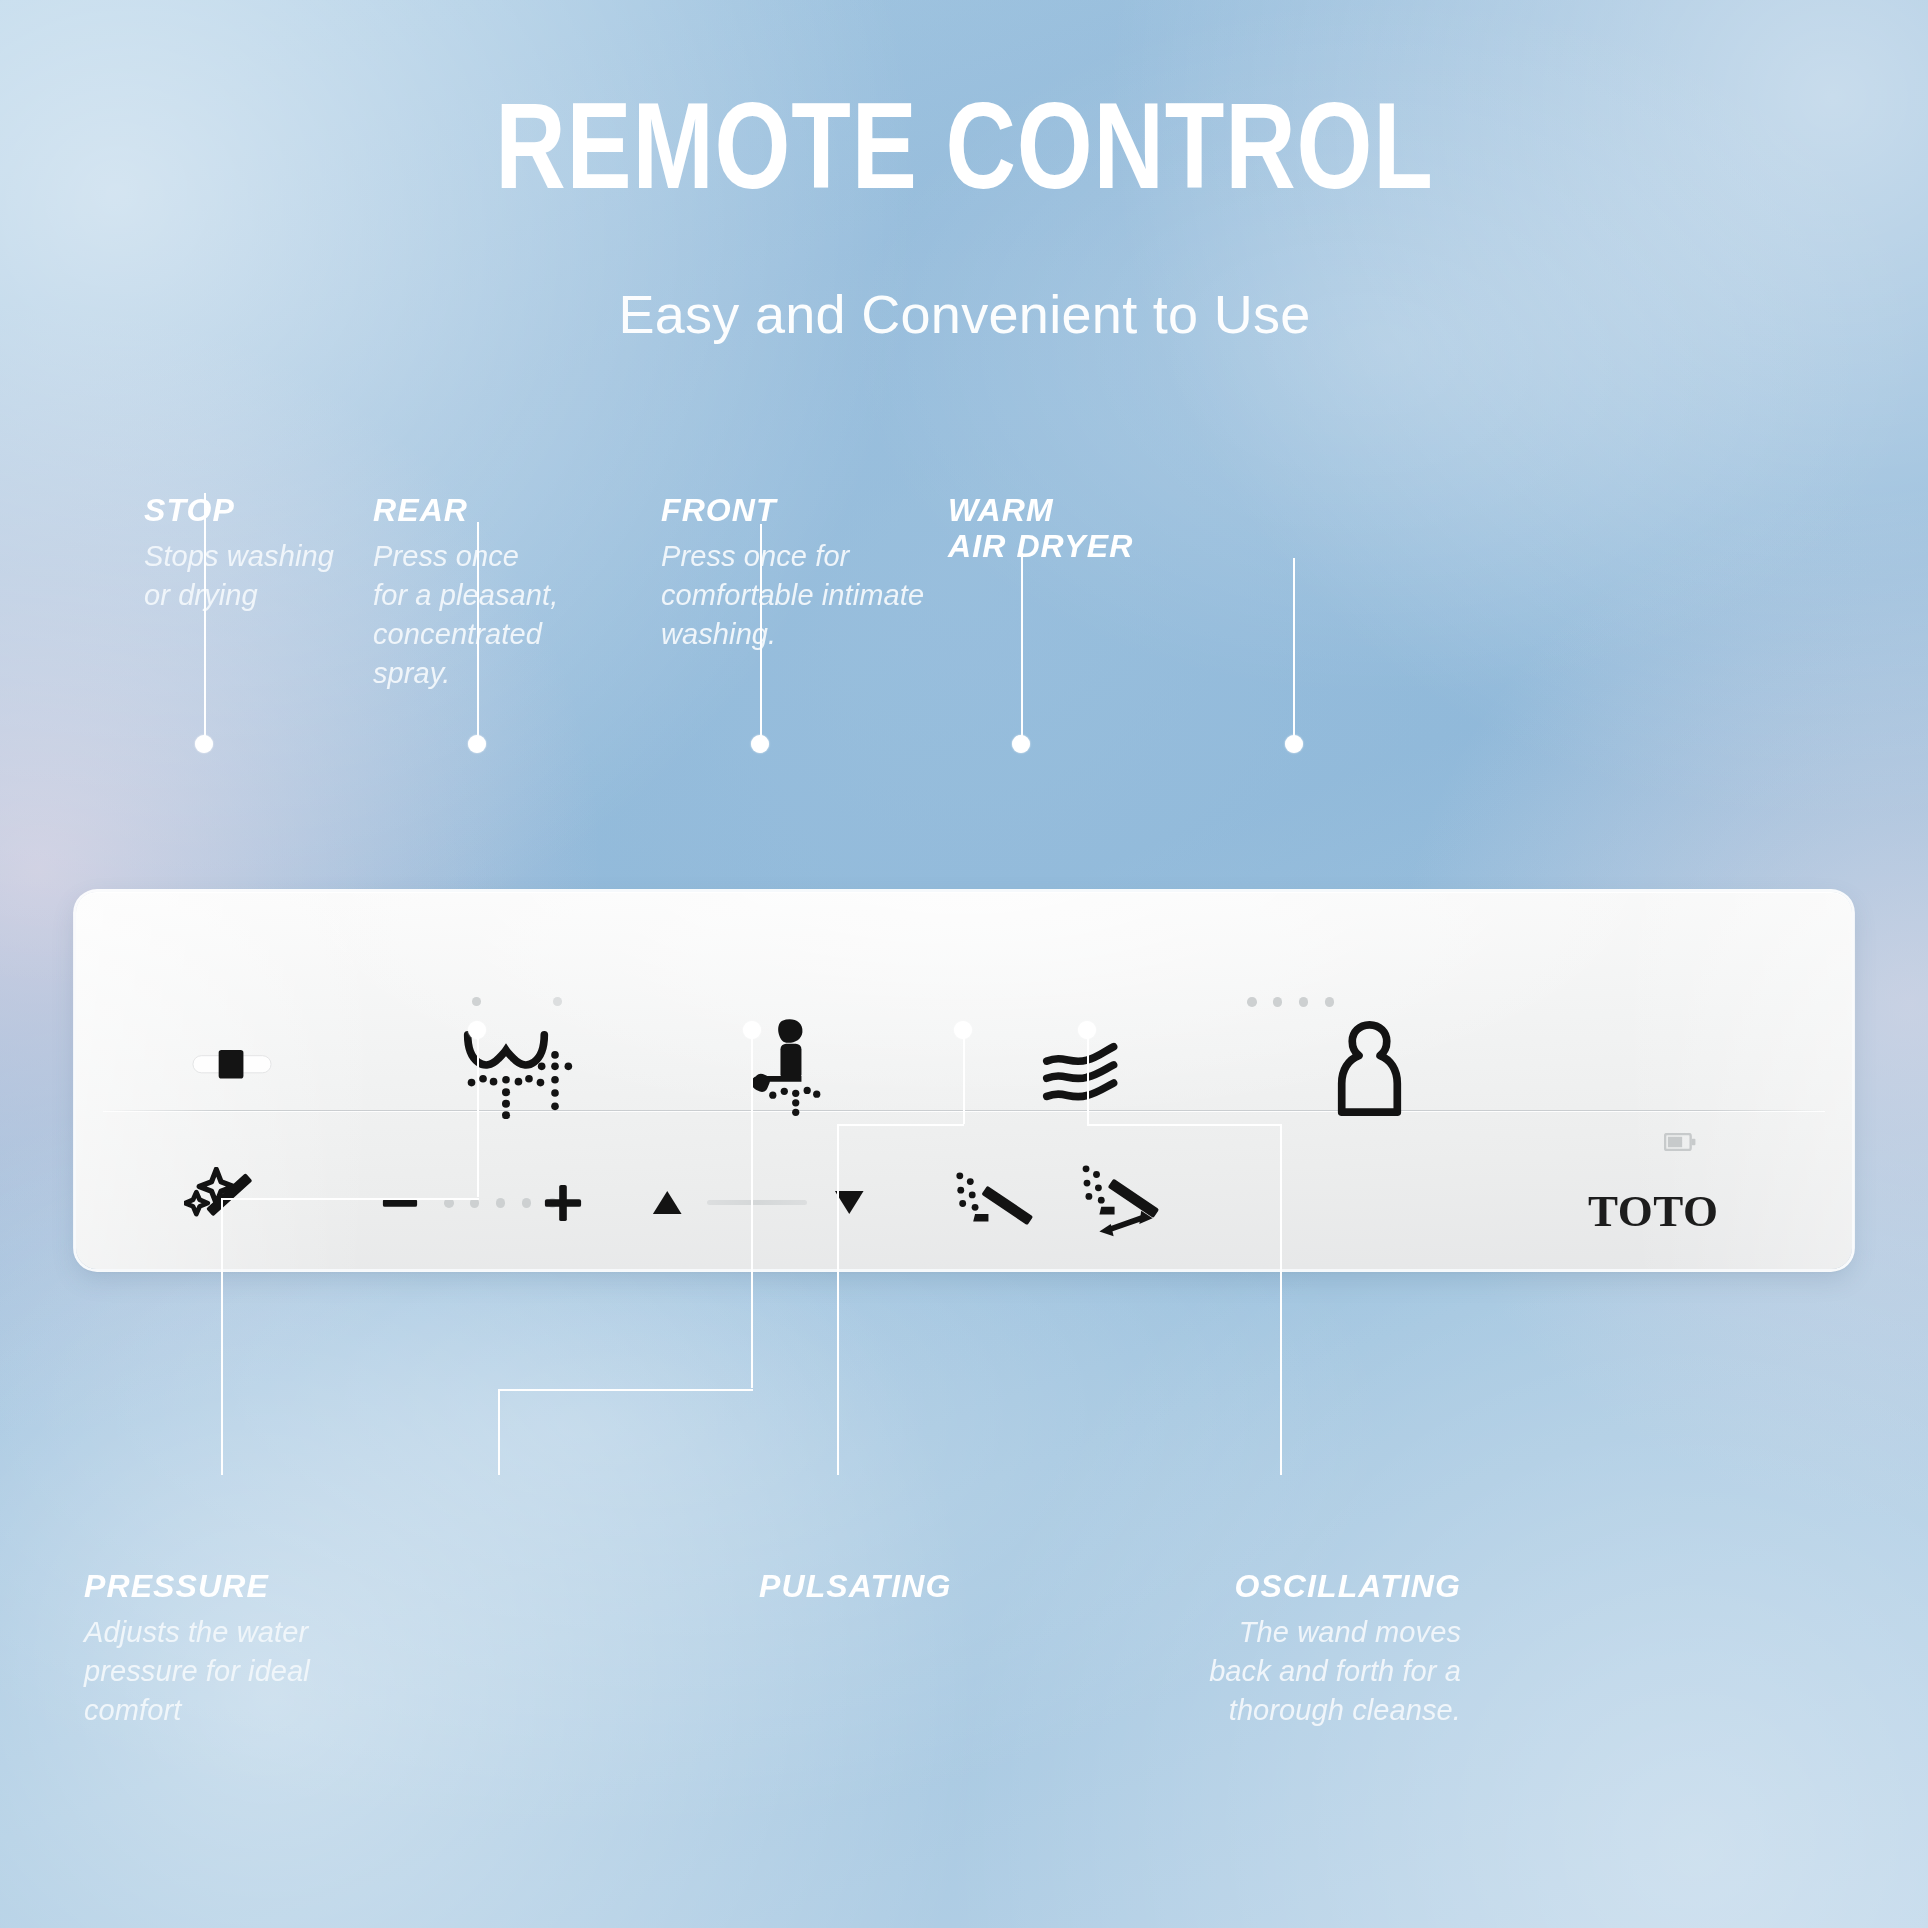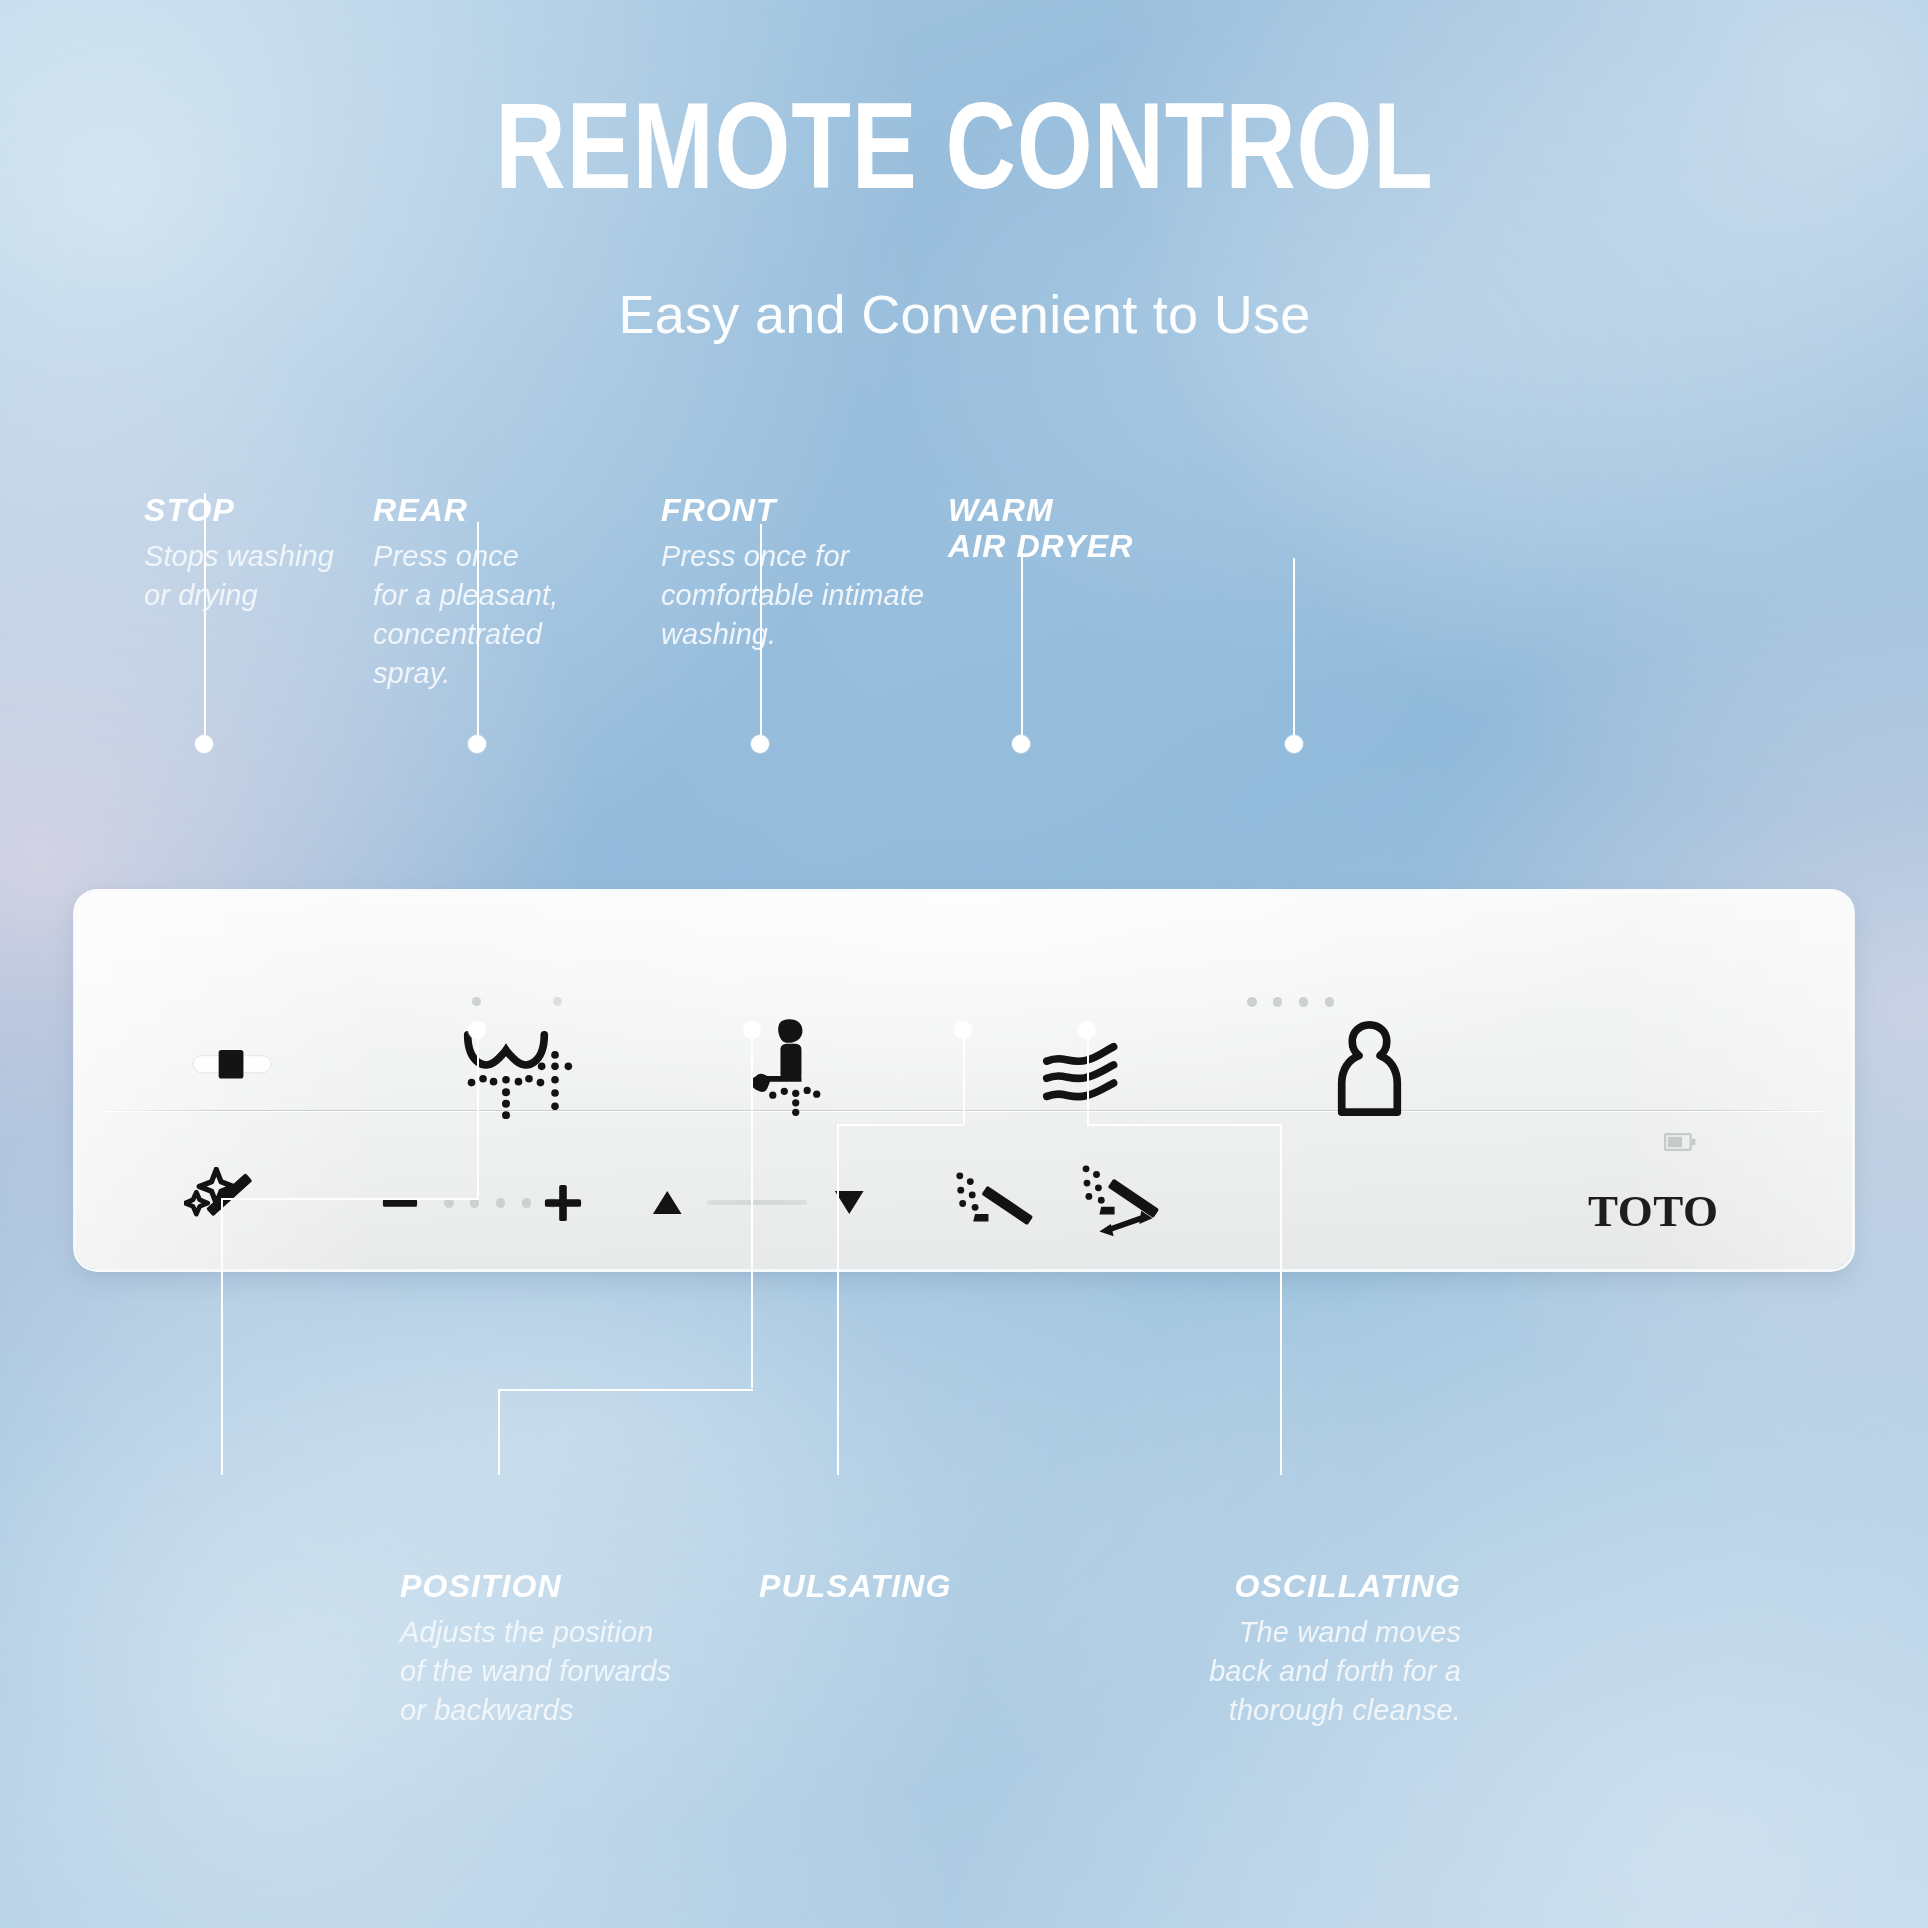--- a/index.html
+++ b/index.html
@@ -358,27 +358,27 @@
   <div class="dot" style="left:954px;  top:1021px;"></div>
   <div class="leader v" style="left:963px; top:1030px; height:94px;"></div>
   <div class="leader h" style="left:837px;  top:1124px; width:127px;"></div>
   <div class="leader v" style="left:837px;  top:1124px; height:351px;"></div>
 
   <div class="dot" style="left:1078px; top:1021px;"></div>
   <div class="leader v" style="left:1087px; top:1030px; height:94px;"></div>
   <div class="leader h" style="left:1087px; top:1124px; width:195px;"></div>
   <div class="leader v" style="left:1280px; top:1124px; height:351px;"></div>
 
-
-  <div class="callout" style="left:400px; top:1568px; width:277px;">
-    <div class="chead">POSITION</div>
-    <div class="cbody">Adjusts the position
-of the wand forwards
-or backwards</div>
-  </div>
+  <div class="callout" style="left:84px; top:1568px; width:249px;">
+    <div class="chead">PRESSURE</div>
+    <div class="cbody">Adjusts the water
+pressure for ideal
+comfort</div>
+  </div>
+
 
   <div class="callout" style="left:759px; top:1568px; width:325px;">
     <div class="chead">PULSATING</div>
   </div>
 
   <div class="callout" style="left:1174px; top:1568px; width:287px;text-align:right;">
     <div class="chead">OSCILLATING</div>
     <div class="cbody">The wand moves
 back and forth for a
 thorough cleanse.</div>

